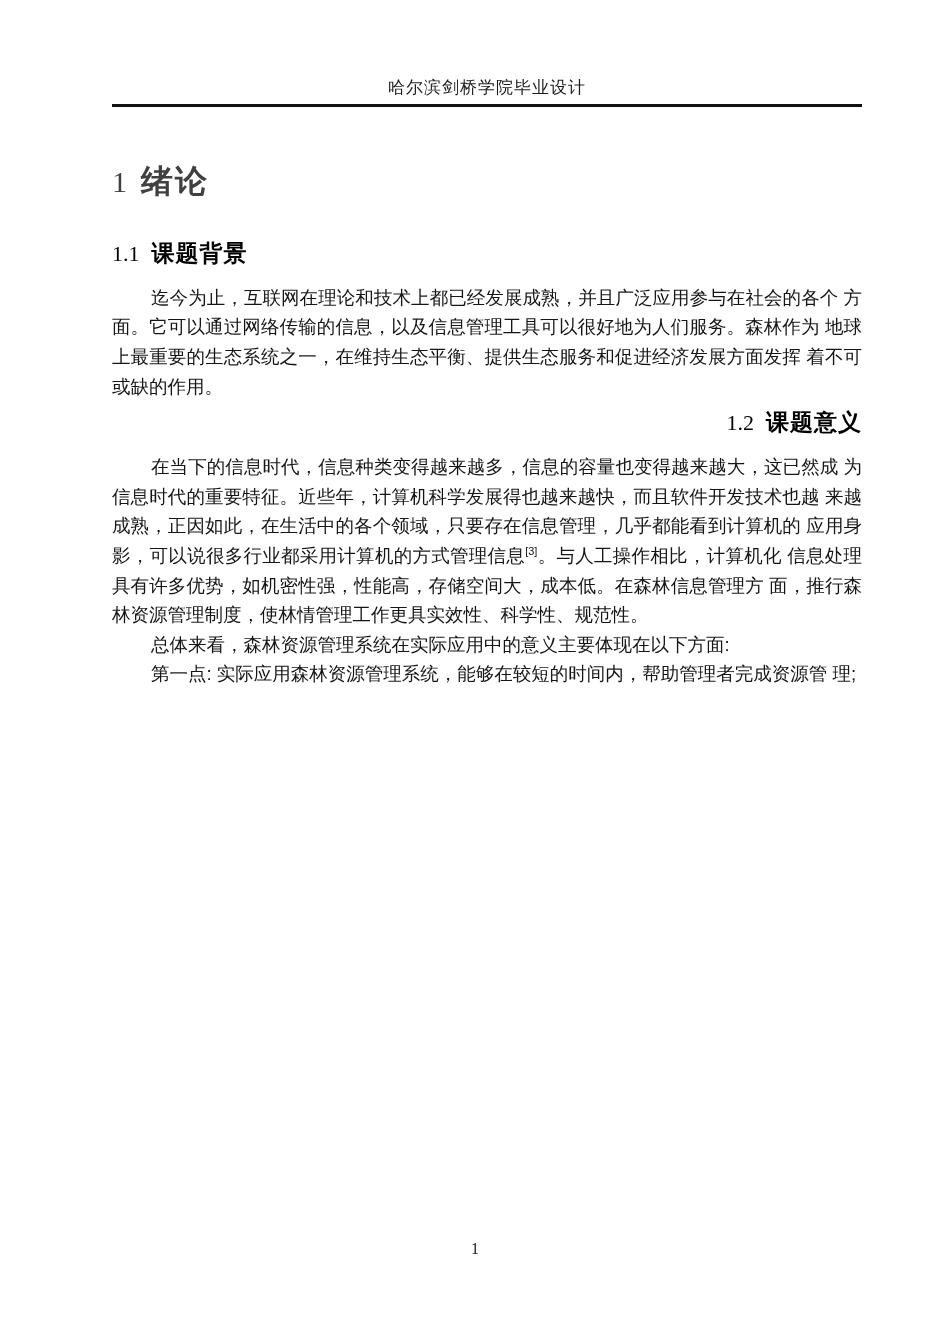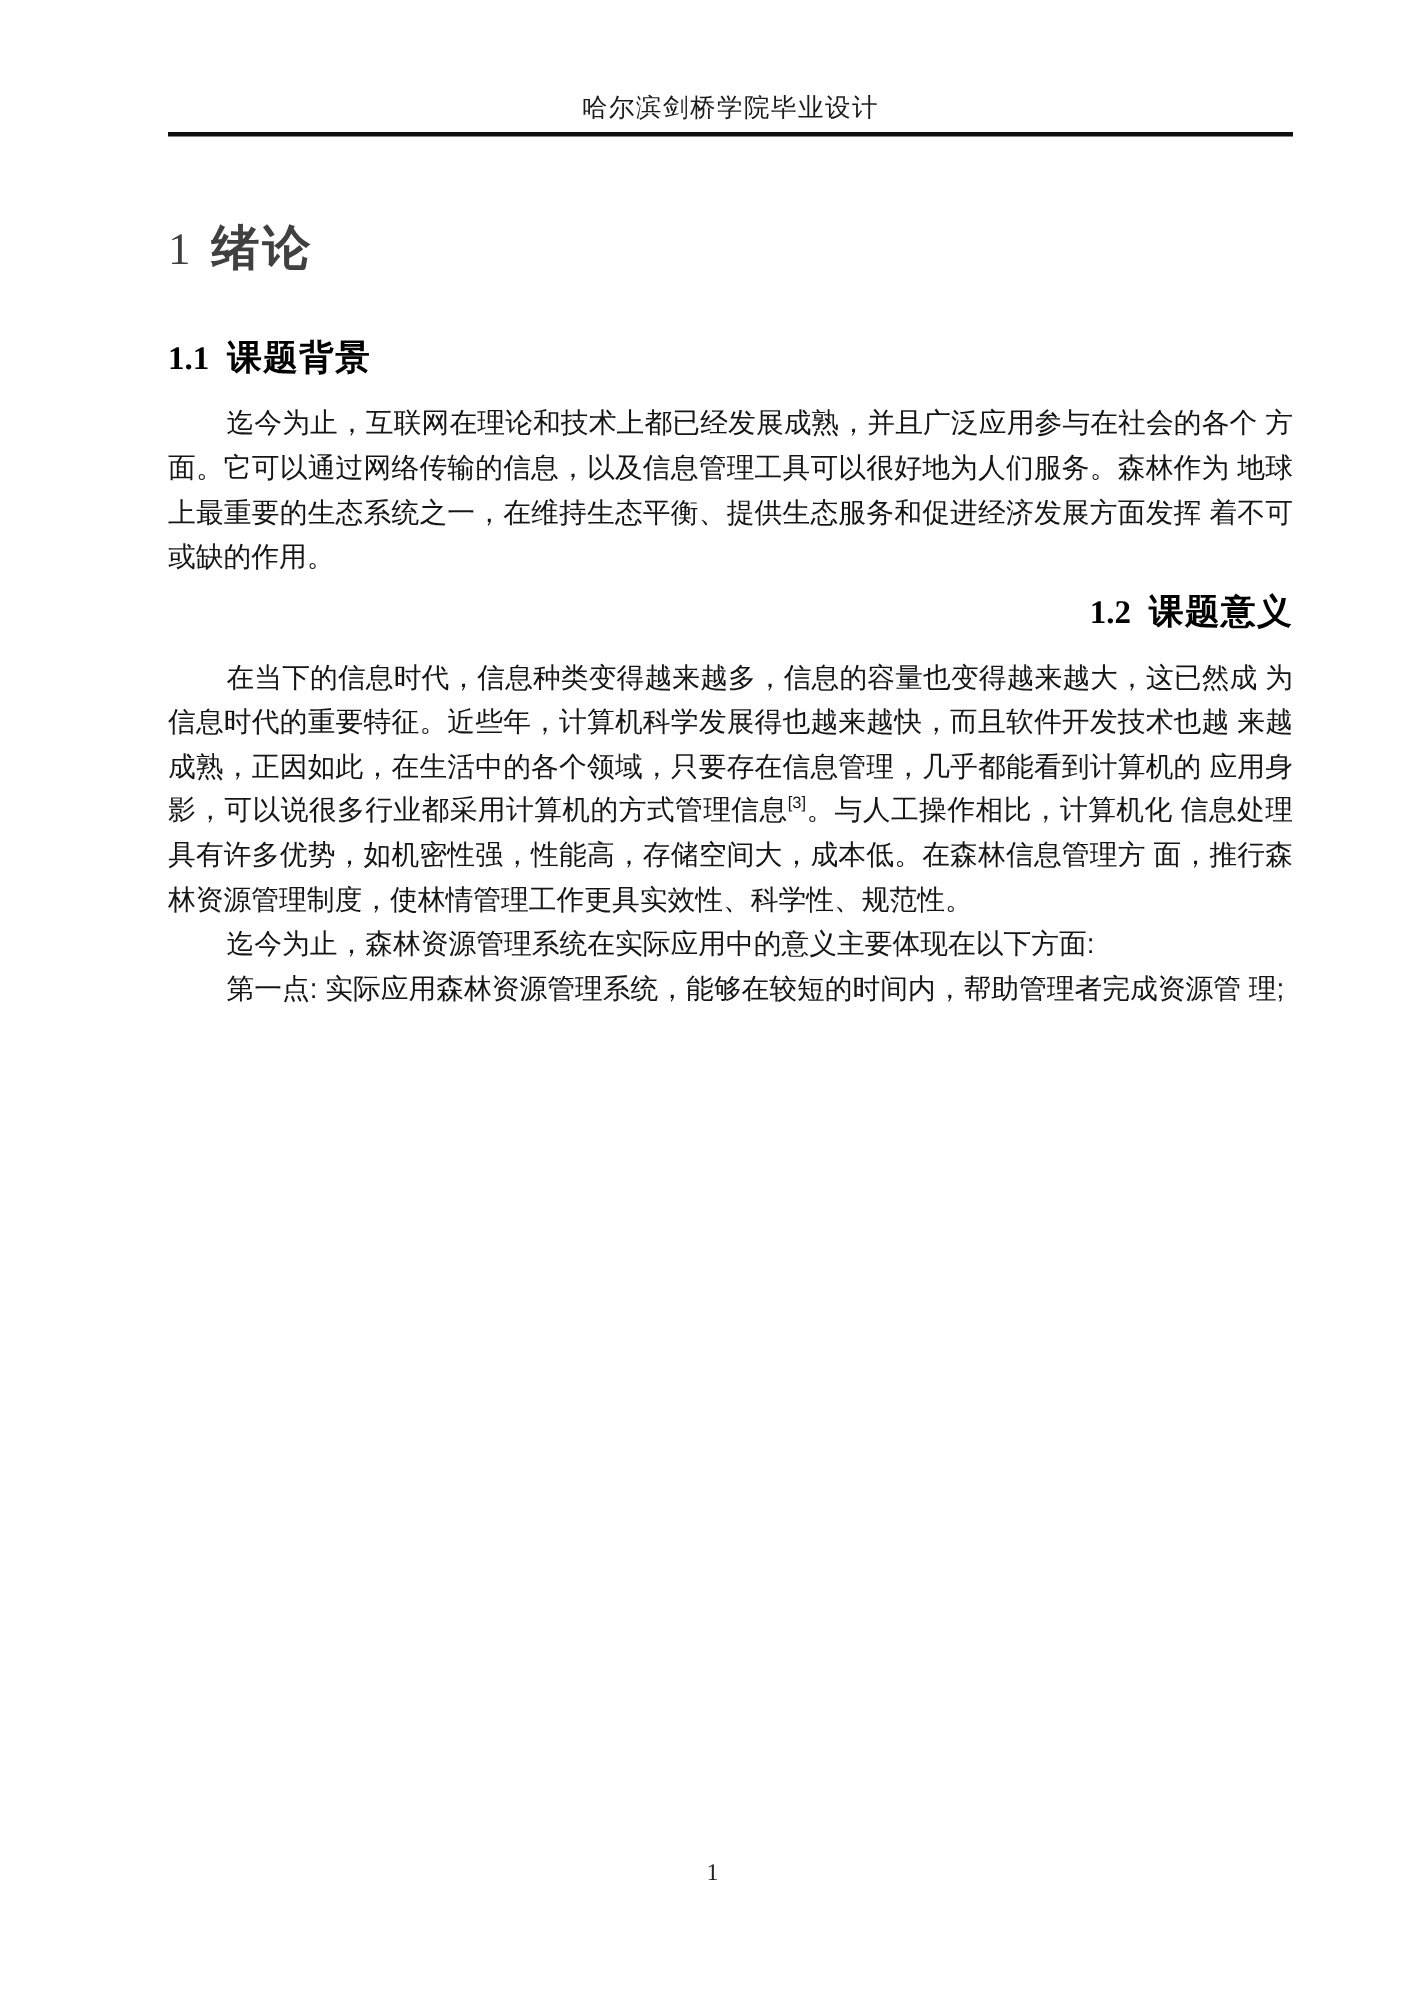--- a/index.html
+++ b/index.html
@@ -5,21 +5,21 @@
   html, body { margin: 0; padding: 0; background: #ffffff; }
   .page {
     position: relative;
     width: 950px;
     height: 1344px;
     margin: 0 auto;
     background: #ffffff;
     color: #141414;
     font-family: "Liberation Sans", sans-serif;
     box-sizing: border-box;
-    padding: 60px 88px 0 112px;
+    padding: 76px 88px 0 112px;
     overflow: hidden;
   }
   .header-title {
     text-align: center;
     font-size: 17px;
     letter-spacing: 1px;
     color: #1b1b1b;
     margin-bottom: 5px;
   }
   .header-rule {
@@ -45,21 +45,21 @@
   }
   h2.section-title {
     margin: 0 0 14px 0;
     font-size: 23px;
     line-height: 1.3;
     color: #000;
   }
   .section-2 h2.section-title { margin-top: 7px; text-align: right; }
   h2.section-title .h-num {
     font-family: "Liberation Serif", serif;
-    font-weight: 700;
+    font-weight: 400;
     font-size: 22px;
     margin-right: 12px;
   }
   h2.section-title .h-title {
     font-weight: 700;
     letter-spacing: 1px;
   }
   p.body-para {
     margin: 0;
     font-size: 18.5px;
@@ -103,19 +103,19 @@
       <span class="h-num">1.1</span><span class="h-title">课题背景</span>
     </h2>
     <p class="body-para">迄今为止，互联网在理论和技术上都已经发展成熟，并且广泛应用参与在社会的各个 方面。它可以通过网络传输的信息，以及信息管理工具可以很好地为人们服务。森林作为 地球上最重要的生态系统之一，在维持生态平衡、提供生态服务和促进经济发展方面发挥 着不可或缺的作用。</p>
   </section>
 
   <section class="section section-2">
     <h2 class="section-title">
       <span class="h-num">1.2</span><span class="h-title">课题意义</span>
     </h2>
     <p class="body-para">在当下的信息时代，信息种类变得越来越多，信息的容量也变得越来越大，这已然成 为信息时代的重要特征。近些年，计算机科学发展得也越来越快，而且软件开发技术也越 来越成熟，正因如此，在生活中的各个领域，只要存在信息管理，几乎都能看到计算机的 应用身影，可以说很多行业都采用计算机的方式管理信息<sup>[3]</sup>。与人工操作相比，计算机化 信息处理具有许多优势，如机密性强，性能高，存储空间大，成本低。在森林信息管理方 面，推行森林资源管理制度，使林情管理工作更具实效性、科学性、规范性。</p>
-    <p class="body-para">迄今为止，森林资源管理系统在实际应用中的意义主要体现在以下方面:</p>
+    <p class="body-para">总体来看，森林资源管理系统在实际应用中的意义主要体现在以下方面:</p>
     <p class="body-para">第一点: 实际应用森林资源管理系统，能够在较短的时间内，帮助管理者完成资源管 理;</p>
   </section>
 
   <div class="footer-pageno">1</div>
 
 </div>
 
 </body></html>

